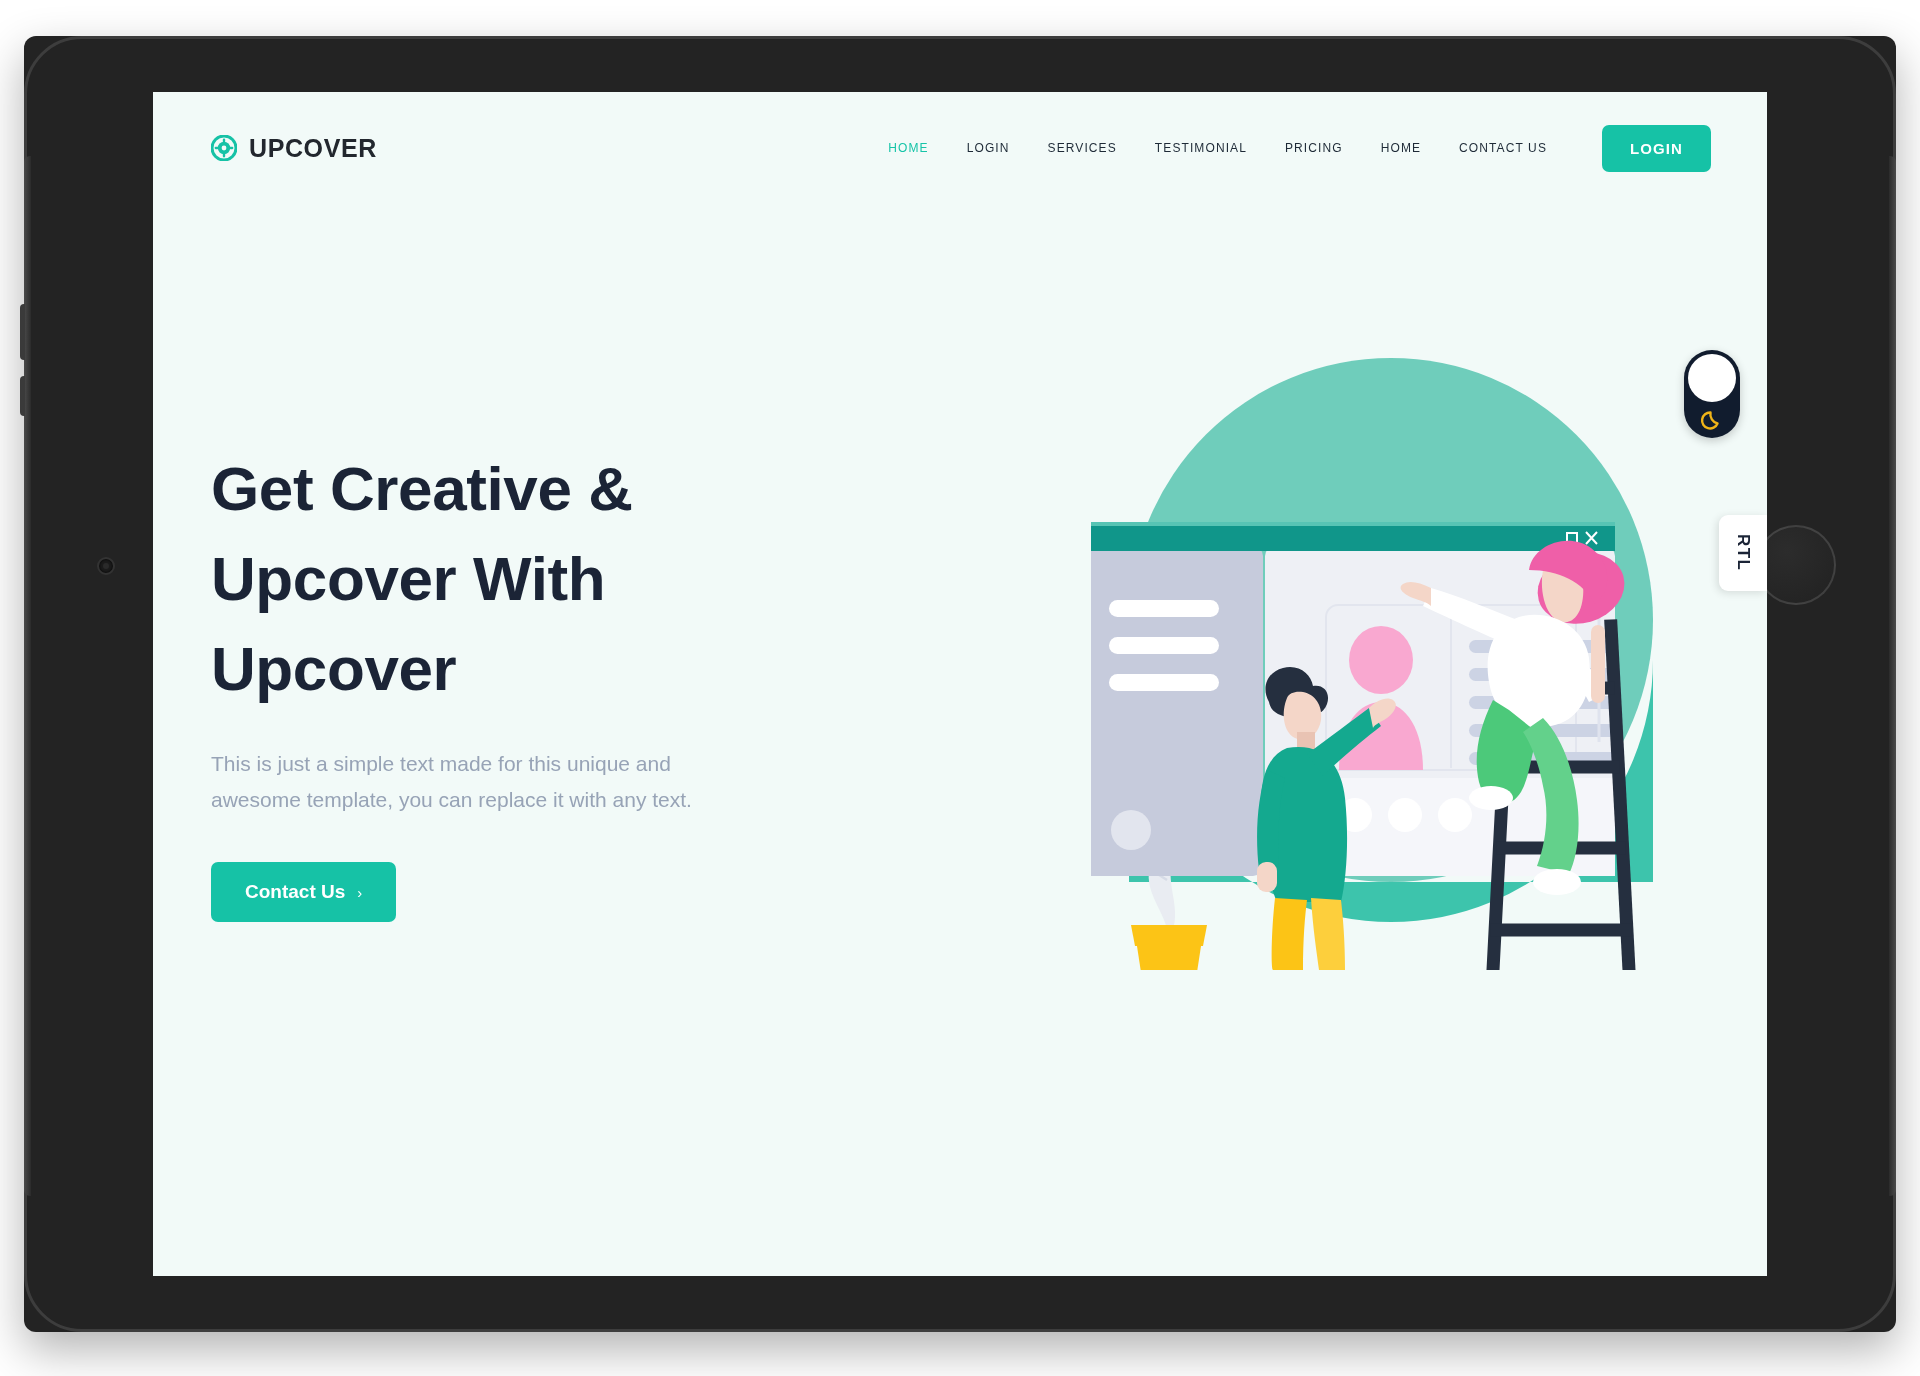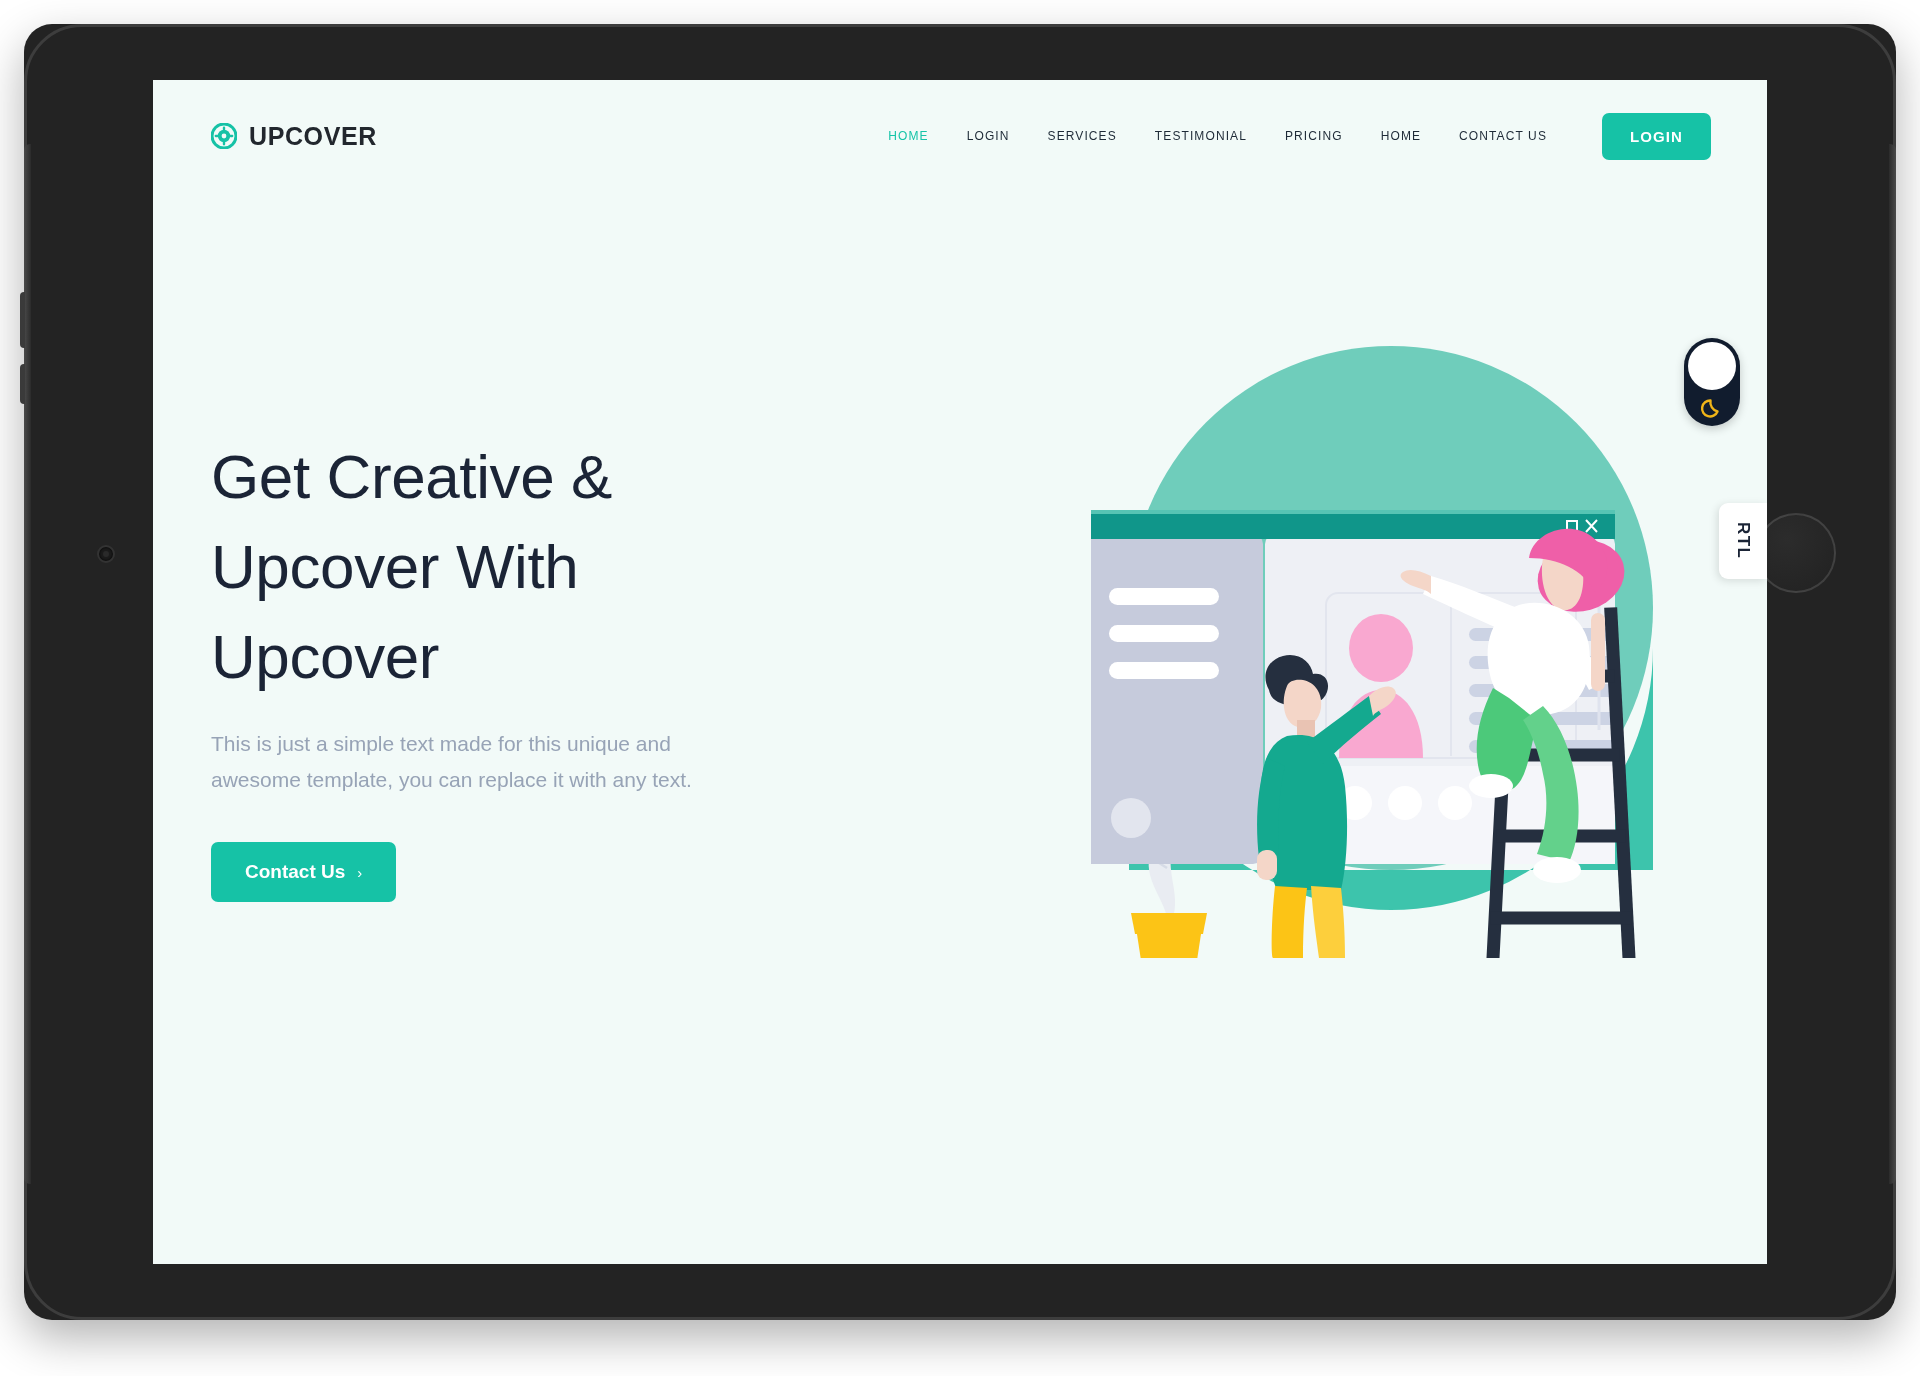--- a/index.html
+++ b/index.html
@@ -9,25 +9,25 @@
     height: 1376px;
     overflow: hidden;
     background: #ffffff;
     font-family: "Liberation Sans", sans-serif;
   }
 
   
   #device-frame {
     position: absolute;
     left: 24px;
-    top: 24px;
+    top: 36px;
     width: 1872px;
     height: 1296px;
     background: #232323;
-    border-radius: 28px;
+    border-radius: 12px;
     box-shadow: 0 18px 46px rgba(0,0,0,0.30);
   }
   #device-frame::before {
     
     content: "";
     position: absolute;
     inset: 0;
     border-radius: 58px;
     border: 3px solid #3d3d3d;
     pointer-events: none;
@@ -151,26 +151,26 @@
   
   #hero-copy {
     position: absolute;
     left: 58px;
     top: 352px;
     width: 620px;
   }
   #hero-title {
     font-size: 62px;
     line-height: 90px;
-    font-weight: normal;
+    font-weight: bold;
     color: #1b2436;
     letter-spacing: -0.4px;
   }
   #hero-subtitle {
-    margin-top: 24px;
+    margin-top: 32px;
     font-size: 21px;
     line-height: 36px;
     color: #97a3b6;
   }
   #contact-button {
     margin-top: 44px;
     display: inline-flex;
     align-items: center;
     gap: 12px;
     background: #16c2a6;

